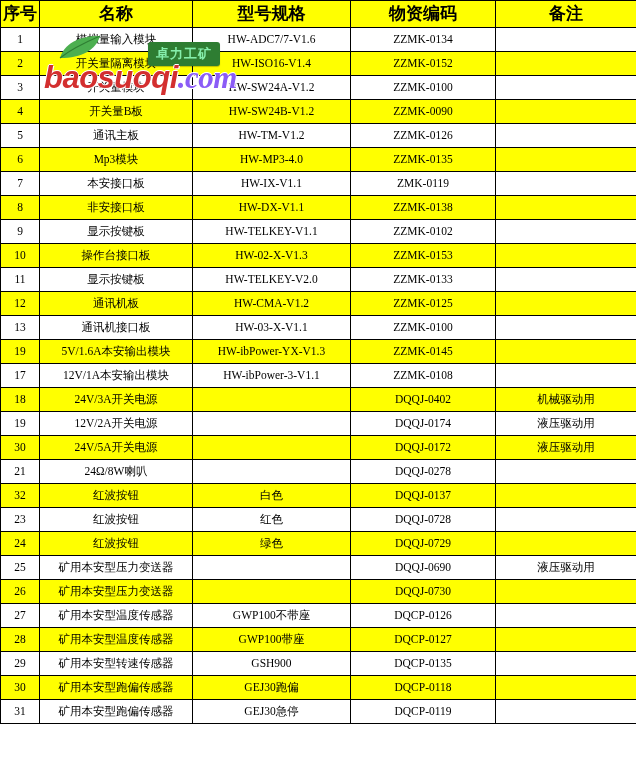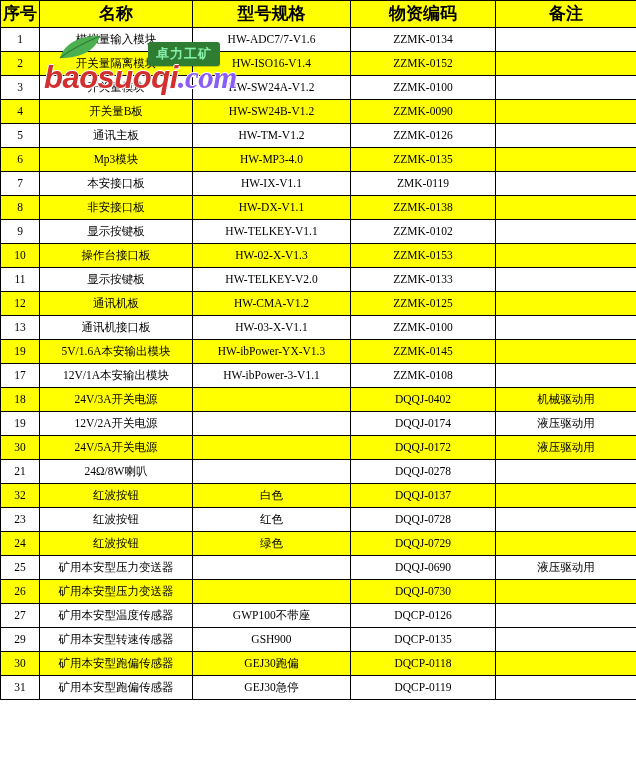--- a/index.html
+++ b/index.html
@@ -297,20 +297,27 @@
           <td>DQQJ-0730</td>
           <td></td>
         </tr>
         <tr class="plain">
           <td>27</td>
           <td>矿用本安型温度传感器</td>
           <td class="model">GWP100不带座</td>
           <td>DQCP-0126</td>
           <td></td>
         </tr>
+        <tr class="hl">
+          <td>28</td>
+          <td>矿用本安型温度传感器</td>
+          <td class="model">GWP100带座</td>
+          <td>DQCP-0127</td>
+          <td></td>
+        </tr>
         <tr class="plain">
           <td>29</td>
           <td>矿用本安型转速传感器</td>
           <td class="model">GSH900</td>
           <td>DQCP-0135</td>
           <td></td>
         </tr>
         <tr class="hl">
           <td>30</td>
           <td>矿用本安型跑偏传感器</td>

